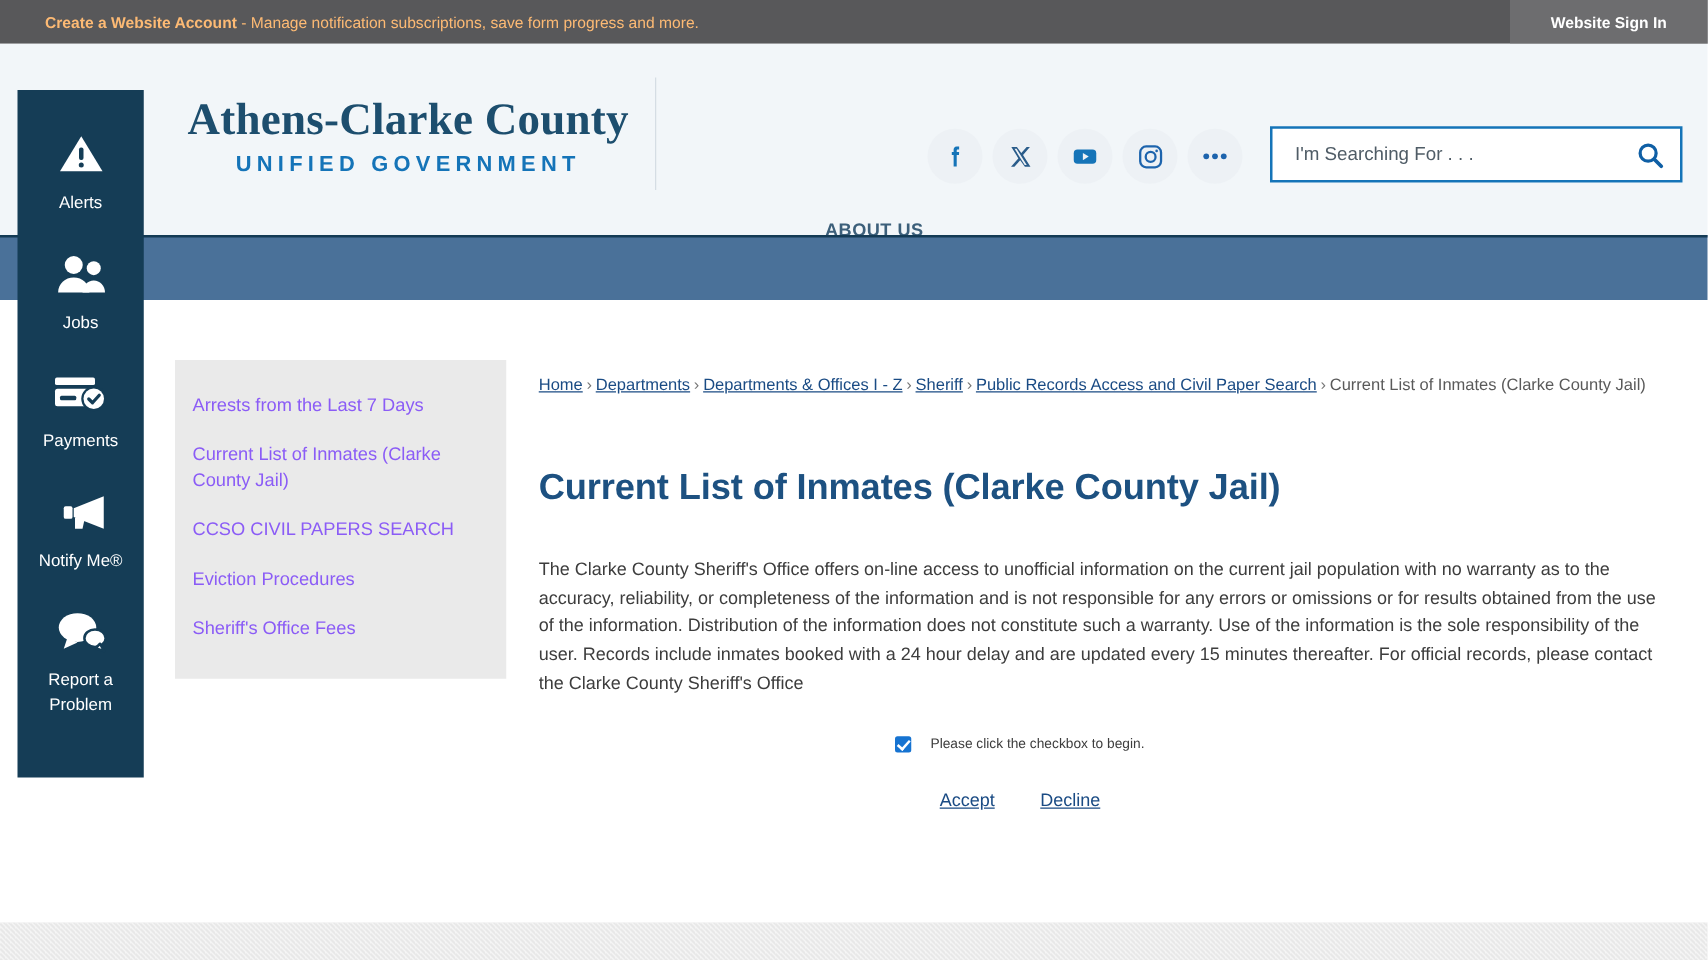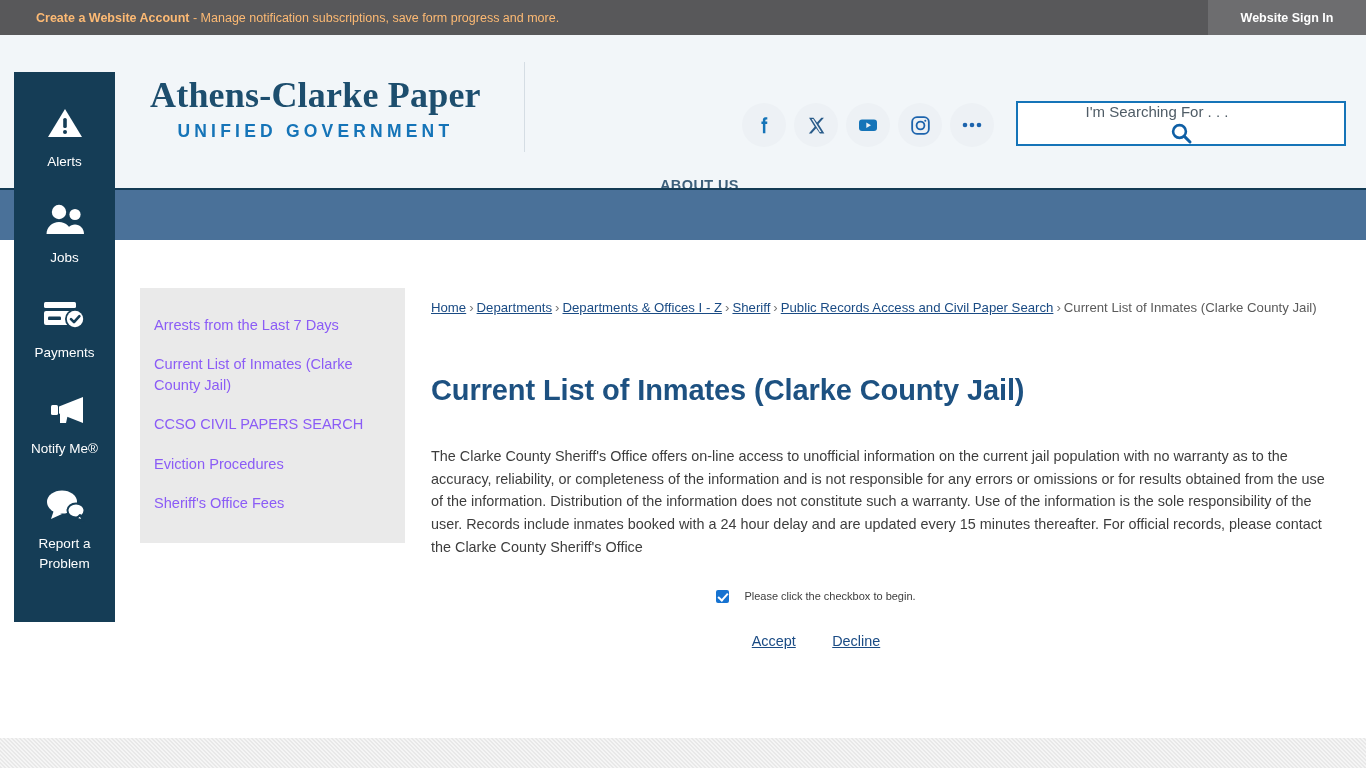--- a/index.html
+++ b/index.html
@@ -87,21 +87,21 @@
     text-decoration: none;
   }
   .social svg { display: block; }
 
   
   .search-wrap {
     position: absolute; left: 1016px; top: 66px;
     width: 330px; height: 45px;
     border: 2px solid #1574b8;
     background: #ffffff;
-    display: flex; align-items: center; flex-direction: column;
+    display: flex; align-items: center;
   }
   .search-input {
     flex: 1;
     border: none; outline: none;
     height: 41px;
     padding: 0 10px 0 18px;
     font-size: 15px;
     color: #4f5c66;
     font-family: "Liberation Sans", sans-serif;
     background: transparent;
@@ -274,21 +274,21 @@
 <div class="topbar">
   <div class="topbar-text">
     <span class="strong">Create a Website Account</span><span> - Manage notification subscriptions, save form progress and more.</span>
   </div>
   <button class="signin-btn">Website Sign In</button>
 </div>
 
 <div class="header">
 
   <a class="logo" href="#">
-    <div class="logo-line1">Athens-Clarke Paper</div>
+    <div class="logo-line1">Athens-Clarke County</div>
     <div class="logo-line2">UNIFIED GOVERNMENT</div>
   </a>
   <div class="logo-divider"></div>
 
   <div class="social">
     <a href="#" title="Facebook">
       <svg width="22" height="22" viewBox="0 0 24 24" aria-hidden="true">
         <path fill="#1574b8" d="M15.6 8.2h-2.1V6.9c0-.6.4-.8.7-.8h1.4V3.5h-2c-2.3 0-2.8 1.7-2.8 2.8v1.9H9.2v2.8h1.6V21h2.7v-10h2l.1-2.8z"></path>
       </svg>
     </a>

